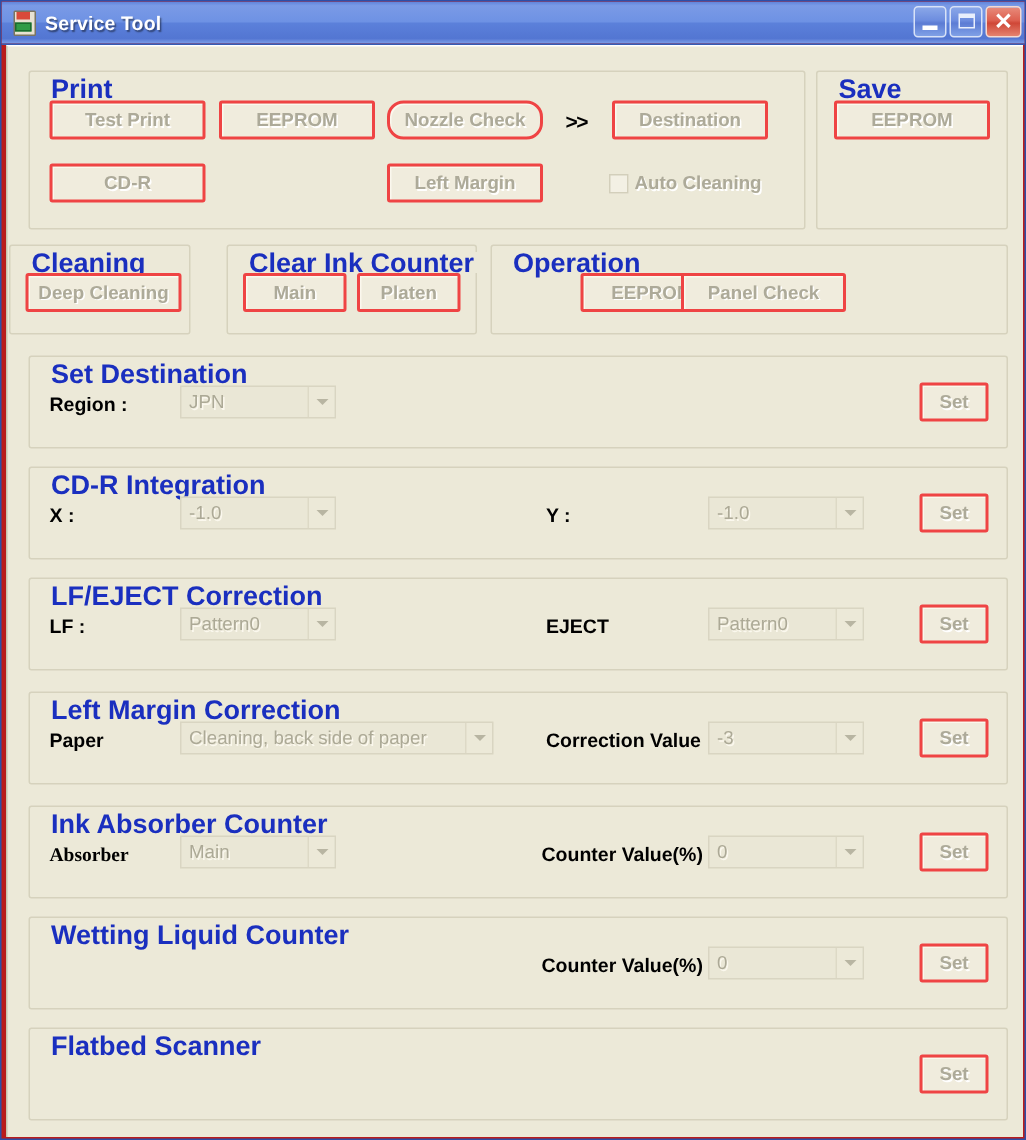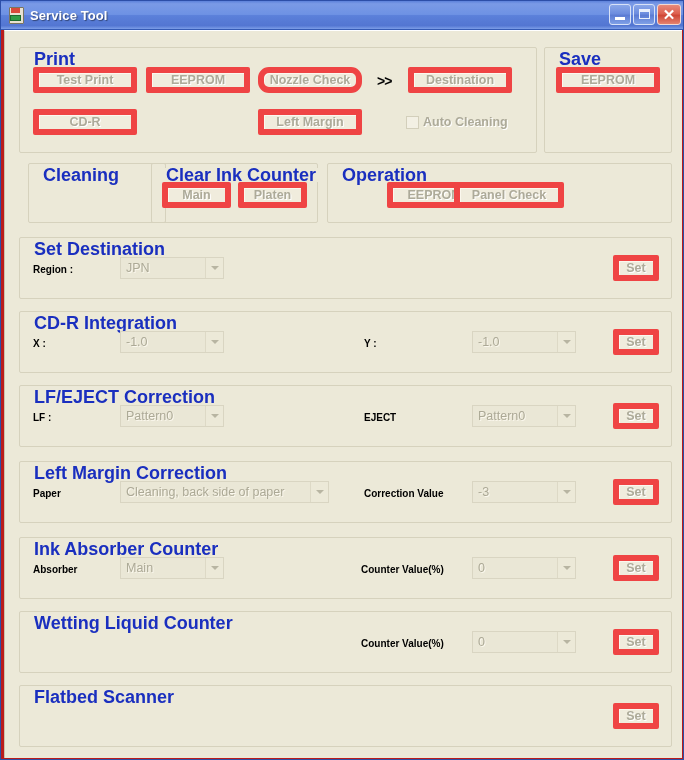--- a/index.html
+++ b/index.html
@@ -151,39 +151,39 @@
     white-space: nowrap;
     line-height: 14px;
     margin-top: 12px;
   }
 
   
   .btn {
     position: absolute;
     box-sizing: border-box;
     background: #f0ecdd;
-    border: 6px solid #ef4444;
+    border: 2px solid #ef4444;
     border-radius: 2px;
     color: #adaa99;
     font-size: 12.5px;
     font-weight: bold;
     text-align: left;
     white-space: nowrap;
     display: flex;
     align-items: center;
     justify-content: center;
     overflow: hidden;
     text-shadow: 1px 1px 0 #ffffff;
     box-shadow: inset 1px 1px 0 #fbf8ee;
   }
 
   
   .lbl {
     position: absolute;
-    font-size: 10px;
+    font-size: 13px;
     font-weight: bold;
     color: #000000;
     white-space: nowrap;
     line-height: 14px;
   }
 
   
   .combo {
     position: absolute;
     box-sizing: border-box;
@@ -301,22 +301,23 @@
         <span class="box"></span>
         <span class="cl">Auto Cleaning</span>
       </div>
     </div>
 
     <div class="group" style="left:539px; top:16px; width:128px; height:106px;">
       <div class="legend">Save</div>
       <div class="btn" style="left:11px; top:19px; width:104px; height:26px;">EEPROM</div>
     </div>
 
-    <div class="group" style="left:23px; top:132px; width:138px; height:60px;padding-left:28px;">
+    <div class="group" style="left:1px; top:132px; width:121px; height:60px;padding-left:28px;">
       <div class="legend">Cleaning</div>
+      <div class="btn" style="left:10px; top:18px; width:104px; height:26px;">Deep Cleaning</div>
     </div>
 
     <div class="group" style="left:146px; top:132px; width:167px; height:60px;">
       <div class="legend">Clear Ink Counter</div>
       <div class="btn" style="left:10px; top:18px; width:69px; height:26px;">Main</div>
       <div class="btn" style="left:86px; top:18px; width:69px; height:26px;">Platen</div>
     </div>
 
     <div class="group" style="left:322px; top:132px; width:345px; height:60px;">
       <div class="legend">Operation</div>
@@ -374,21 +375,21 @@
       <div class="lbl" style="left:344px; top:25px;">Correction Value</div>
       <div class="combo" style="left:452px; top:19px; width:104px; height:22px;">
         <span class="val">-3</span>
         <span class="arrow-box"></span>
       </div>
       <div class="btn" style="left:593px; top:17px; width:46px; height:26px;">Set</div>
     </div>
 
     <div class="group" style="left:14px; top:506px; width:653px; height:62px;">
       <div class="legend">Ink Absorber Counter</div>
-      <div class="lbl" style="left:13px; top:25px;">Absorber</div>
+      <div class="lbl" style="left:13px; top:25px;font-family:Liberation Serif, serif;">Absorber</div>
       <div class="combo" style="left:100px; top:19px; width:104px; height:22px;">
         <span class="val">Main</span>
         <span class="arrow-box"></span>
       </div>
       <div class="lbl" style="left:341px; top:25px;">Counter Value(%)</div>
       <div class="combo" style="left:452px; top:19px; width:104px; height:22px;">
         <span class="val">0</span>
         <span class="arrow-box"></span>
       </div>
       <div class="btn" style="left:593px; top:17px; width:46px; height:26px;">Set</div>

